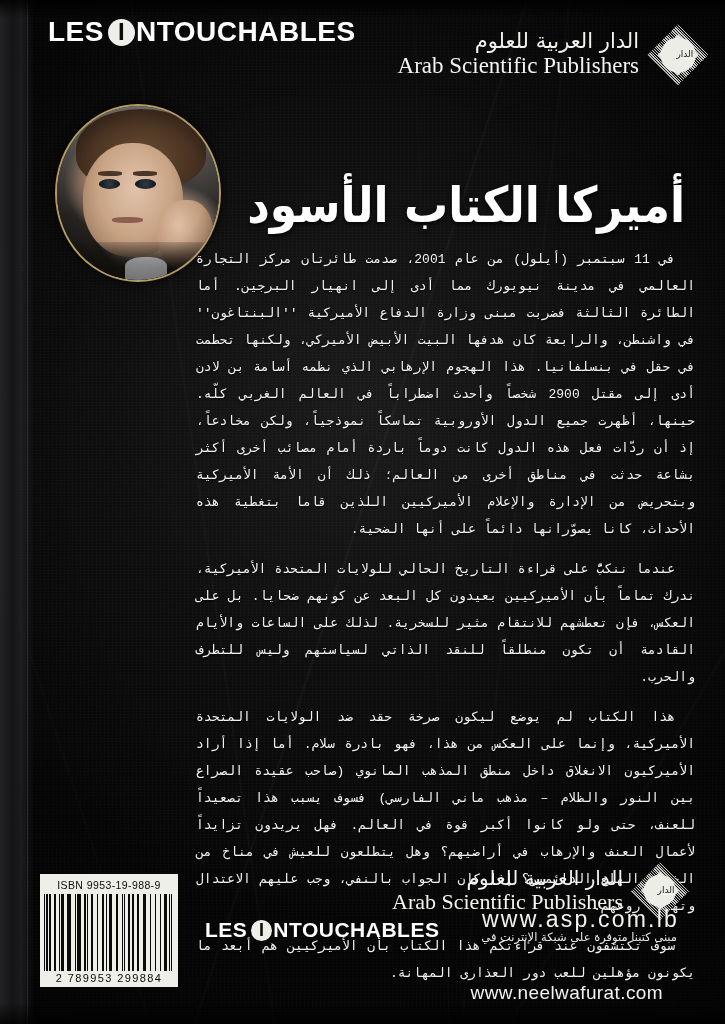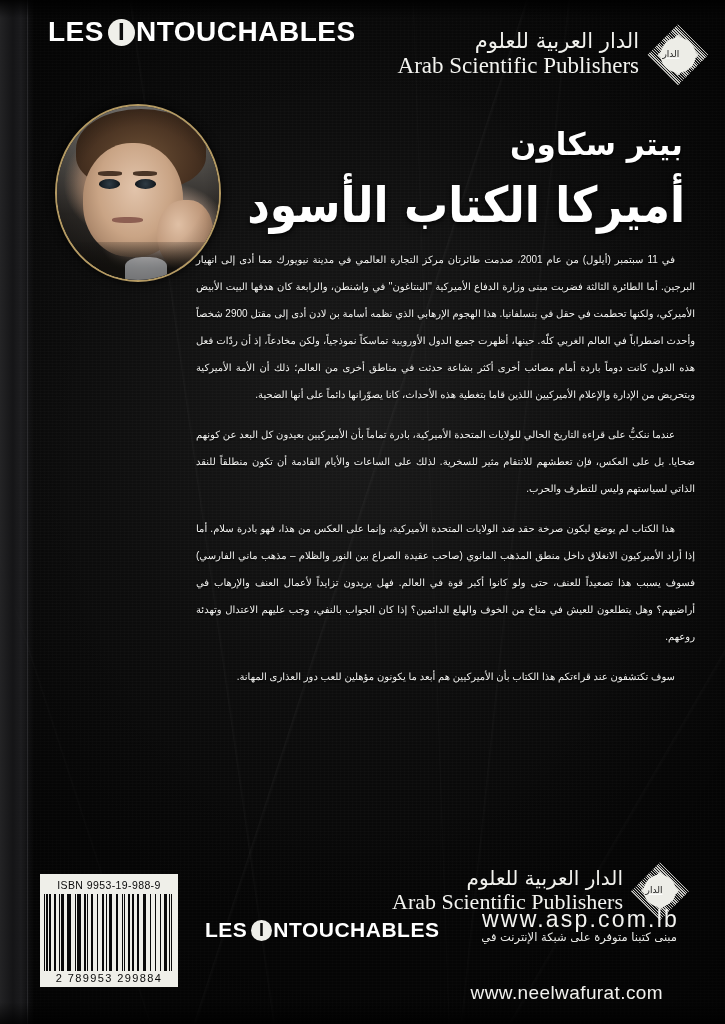--- a/index.html
+++ b/index.html
@@ -171,21 +171,21 @@
   }
   .asp-diamond .d-glyph {
     position: absolute;
     left: 50%; top: 50%;
     transform: translate(-50%,-50%);
     width: 56%; height: 56%;
     border-radius: 50%;
     background: #ededE7;
     display: flex;
     align-items: center;
-    justify-content: flex-start;
+    justify-content: flex-end;
     overflow: hidden;
     text-decoration: underline;
   }
   .asp-diamond .d-glyph span {
     font-family: "DejaVu Sans", sans-serif;
     font-size: 11px;
     color: #161616;
     direction: rtl;
     line-height: .9;
     text-align: center;
@@ -307,22 +307,22 @@
   }
 
   
   .blurb {
     position: absolute;
     right: 30px;
     left: 196px;
     top: 246px;
     direction: rtl;
     text-align: justify;
-    font-family: Liberation Sans, sans-serif;
-    font-size: 10px;
+    font-family: Liberation Mono, monospace;
+    font-size: 13px;
     line-height: 27px;
     color: #f3f3f1;
     text-shadow: 0 1px 2px rgba(0,0,0,.8);
   }
   .blurb p {
     margin: 0 0 13px 0;
     text-indent: 20px;
   }
   .blurb p:last-child { margin-bottom: 0; }
 
@@ -450,26 +450,25 @@
     <span class="brow r"></span>
     <span class="eye l"></span>
     <span class="eye r"></span>
     <span class="mouth"></span>
     <span class="hand"></span>
     <span class="collar"></span>
     <span class="shirt"></span>
     <span class="shade"></span>
   </div>
 
-  <div class="author-name">بيتر سكاون</div>
   <div class="book-title">أميركا الكتاب الأسود</div>
 
   <div class="blurb">
     <p>في 11 سبتمبر (أيلول) من عام 2001، صدمت طائرتان مركز التجارة العالمي في مدينة نيويورك مما أدى إلى انهيار البرجين. أما الطائرة الثالثة فضربت مبنى وزارة الدفاع الأميركية ''البنتاغون'' في واشنطن، والرابعة كان هدفها البيت الأبيض الأميركي، ولكنها تحطمت في حقل في بنسلفانيا. هذا الهجوم الإرهابي الذي نظمه أسامة بن لادن أدى إلى مقتل 2900 شخصاً وأحدث اضطراباً في العالم الغربي كلّه. حينها، أظهرت جميع الدول الأوروبية تماسكاً نموذجياً، ولكن مخادعاً، إذ أن ردّات فعل هذه الدول كانت دوماً باردة أمام مصائب أخرى أكثر بشاعة حدثت في مناطق أخرى من العالم؛ ذلك أن الأمة الأميركية وبتحريض من الإدارة والإعلام الأميركيين اللذين قاما بتغطية هذه الأحداث، كانا يصوّرانها دائماً على أنها الضحية.</p>
-    <p>عندما ننكبُّ على قراءة التاريخ الحالي للولايات المتحدة الأميركية، بادرة تماماً بأن الأميركيين بعيدون كل البعد عن كونهم ضحايا. بل على العكس، فإن تعطشهم للانتقام مثير للسخرية. لذلك على الساعات والأيام القادمة أن تكون منطلقاً للنقد الذاتي لسياستهم وليس للتطرف والحرب.</p>
+    <p>عندما ننكبُّ على قراءة التاريخ الحالي للولايات المتحدة الأميركية، ندرك تماماً بأن الأميركيين بعيدون كل البعد عن كونهم ضحايا. بل على العكس، فإن تعطشهم للانتقام مثير للسخرية. لذلك على الساعات والأيام القادمة أن تكون منطلقاً للنقد الذاتي لسياستهم وليس للتطرف والحرب.</p>
     <p>هذا الكتاب لم يوضع ليكون صرخة حقد ضد الولايات المتحدة الأميركية، وإنما على العكس من هذا، فهو بادرة سلام. أما إذا أراد الأميركيون الانغلاق داخل منطق المذهب المانوي (صاحب عقيدة الصراع بين النور والظلام – مذهب ماني الفارسي) فسوف يسبب هذا تصعيداً للعنف، حتى ولو كانوا أكبر قوة في العالم. فهل يريدون تزايداً لأعمال العنف والإرهاب في أراضيهم؟ وهل يتطلعون للعيش في مناخ من الخوف والهلع الدائمين؟ إذا كان الجواب بالنفي، وجب عليهم الاعتدال وتهدئة روعهم.</p>
     <p>سوف تكتشفون عند قراءتكم هذا الكتاب بأن الأميركيين هم أبعد ما يكونون مؤهلين للعب دور العذارى المهانة.</p>
   </div>
 
   <div class="asp bottom">
     <div class="asp-text">
       <div class="asp-ar">الدار العربية للعلوم</div>
       <div class="asp-en">Arab Scientific Publishers</div>
     </div>
     <div class="asp-diamond">

